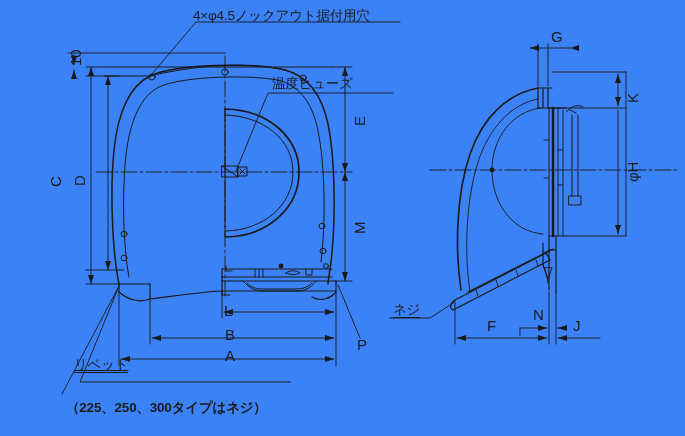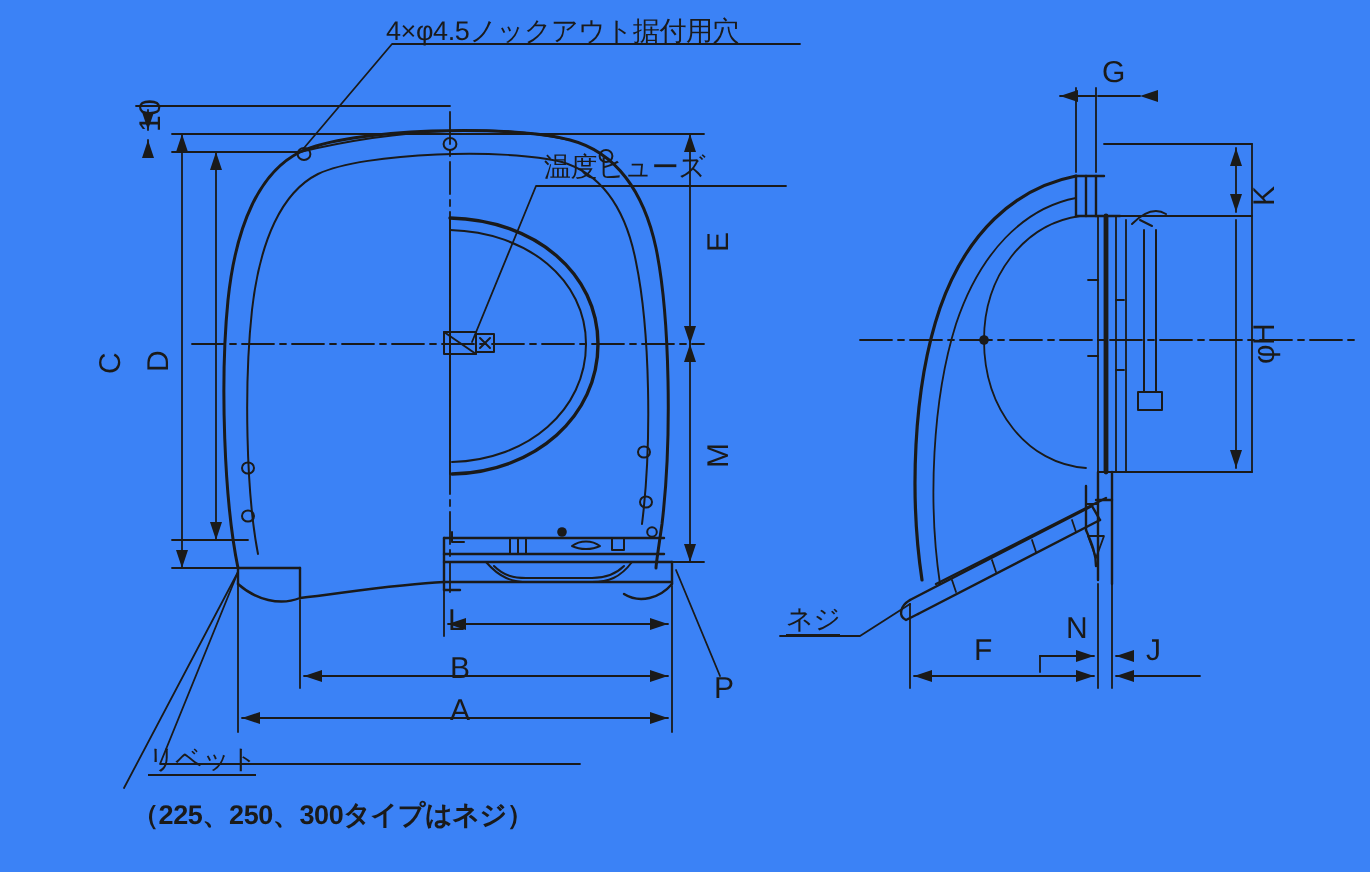--- a/index.html
+++ b/index.html
@@ -327,21 +327,21 @@
   <div class="lbl dim-letter rot90" style="left:352px; top:234px;">M</div>
 
   <div class="lbl dim-letter" style="left:224px; top:303px;">L</div>
 
   <div class="lbl dim-letter" style="left:225px; top:327px;">B</div>
 
   <div class="lbl dim-letter" style="left:225px; top:348px;">A</div>
 
   <div class="lbl dim-letter" style="left:357px; top:337px;">P</div>
 
-  <div class="lbl jp underline" style="left:74px; top:373px;">リベット</div>
+  <div class="lbl jp underline" style="left:74px; top:358px;text-decoration:underline;">リベット</div>
 
   <div class="lbl jp" style="left:66px; top:401px;font-weight:bold;">（225、250、300タイプはネジ）</div>
 
   <div class="lbl dim-letter" style="left:551px; top:29px;">G</div>
 
   <div class="lbl dim-letter rot90" style="left:625px; top:103px;">K</div>
 
   <div class="lbl dim-letter rot90" style="left:625px; top:182px;">φH</div>
 
   <div class="lbl dim-letter" style="left:487px; top:318px;">F</div>

